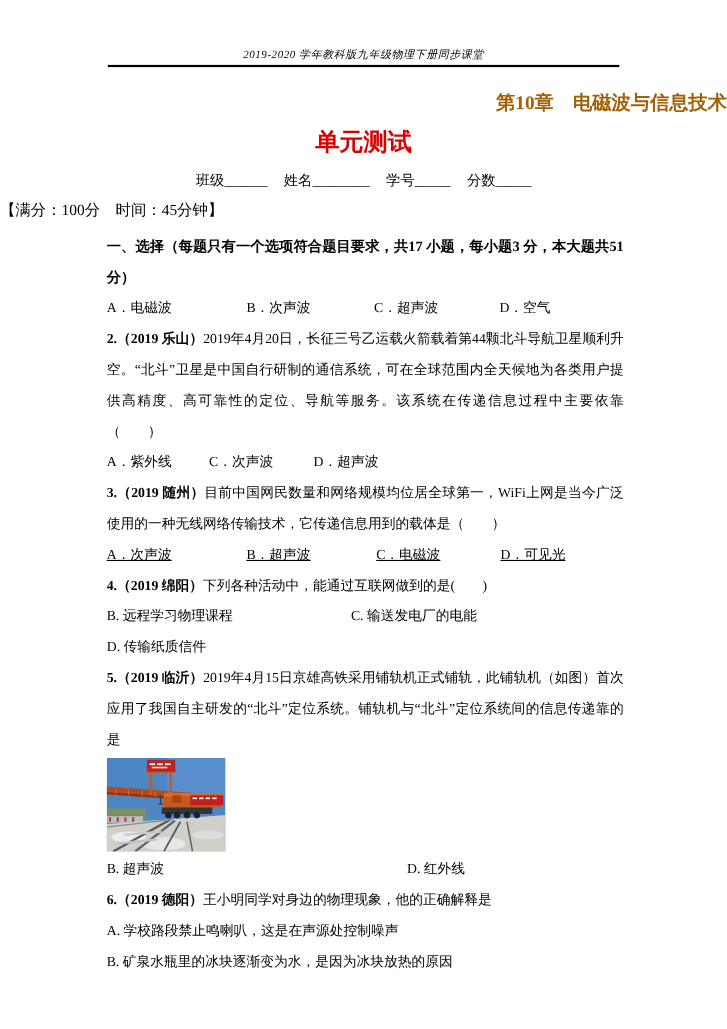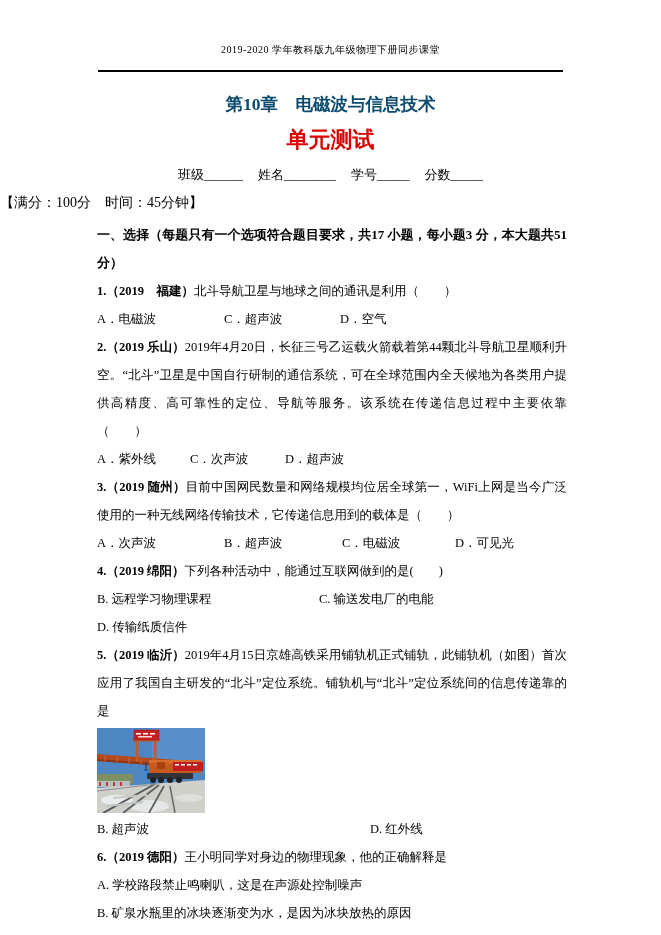--- a/index.html
+++ b/index.html
@@ -8,31 +8,32 @@
     width: 661px; height: 935px;
     background: #ffffff;
     color: #000;
     font-family: "Liberation Serif", serif;
   }
   .page { width: 661px; height: 935px; overflow: hidden; background: #fff; position: relative; }
 
   .hdr {
     margin: 0 98px;
     padding-top: 43px;
-    padding-bottom: 13px;
+    padding-bottom: 2px;
     border-bottom: 2px solid #000;
     text-align: center;
     font-size: 10px;
     letter-spacing: 0.5px;
+    font-style: italic;
   }
 
   .title {
     margin: 19px 0 0;
-    text-align: center;
-    color: #0c4a6e;
+    text-align: right;
+    color: #a16207;
     font-size: 17.5px;
     font-weight: bold;
     line-height: 26px;
   }
   .subtitle {
     margin: 10px 0 0;
     text-align: center;
     color: #d90000;
     font-size: 22px;
     font-weight: bold;
@@ -67,21 +68,21 @@
     text-align: justify;
     margin: 0;
   }
 
   .stem { margin: 0; text-align: justify; }
   .stem b { font-weight: bold; }
 
   .opts { display: grid; margin: 0; }
   .opts-q1 { grid-template-columns: 127px 116px 114px 1fr; }
   .opts-q2 { grid-template-columns: 93px 95px 81px 1fr; }
-  .opts-q3 { grid-template-columns: 127px 118px 113px 1fr; }
+  .opts-q3 { grid-template-columns: 127px 118px 113px 1fr; text-decoration: underline; }
   .opts-q4 { grid-template-columns: 222px 1fr; }
   .opts-q5 { grid-template-columns: 273px 1fr; }
   .opts-q6 { grid-template-columns: 1fr; }
 
   .figure {
     width: 108px; height: 85px;
     margin: 3px 0 2px 0;
   }
   .figure svg { display: block; width: 108px; height: 85px; }
 </style>
@@ -112,23 +113,23 @@
     </span>
   </div>
 
   <div class="meta">【满分：100分　时间：45分钟】</div>
 
   <div class="content">
 
     <p class="section">一、选择（每题只有一个选项符合题目要求，共17 小题，每小题3 分，本大题共51 分）</p>
 
     <div class="q">
-      <p class="stem"><b>1.（2019　福建）</b><span>北斗导航卫星与地球之间的通讯是利用（　　）</span></p>
       <div class="opts opts-q1">
         <span>A．电磁波</span>
+        <span>B．次声波</span>
         <span>C．超声波</span>
         <span>D．空气</span>
       </div>
     </div>
 
     <div class="q">
       <p class="stem"><b>2.（2019 乐山）</b><span>2019年4月20日，长征三号乙运载火箭载着第44颗北斗导航卫星顺利升空。“北斗”卫星是中国自行研制的通信系统，可在全球范围内全天候地为各类用户提供高精度、高可靠性的定位、导航等服务。该系统在传递信息过程中主要依靠（　　）</span></p>
       <div class="opts opts-q2">
         <span>A．紫外线</span>
         <span>C．次声波</span>

